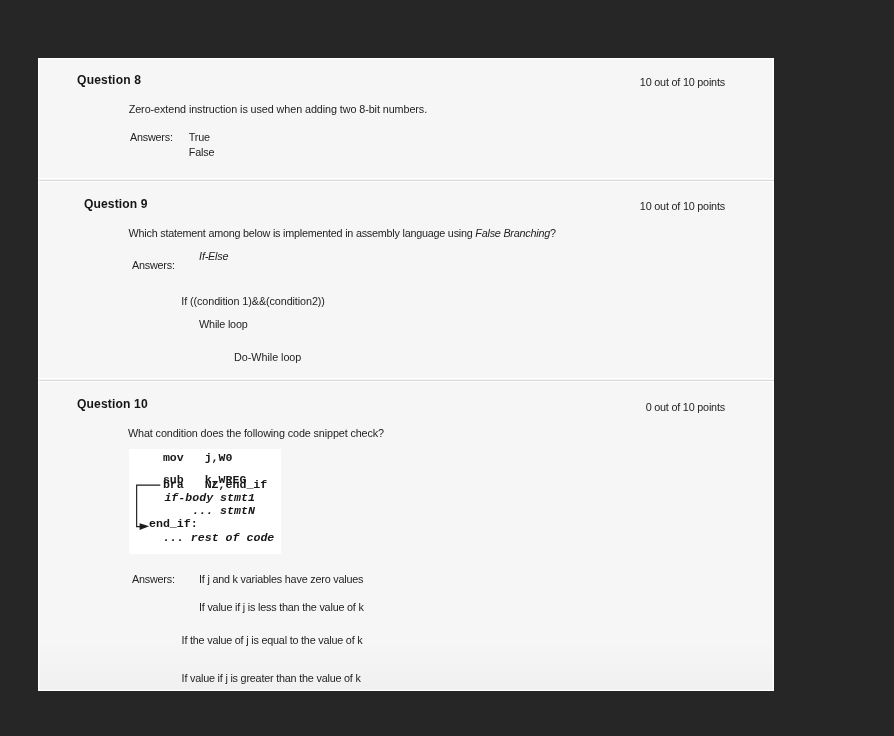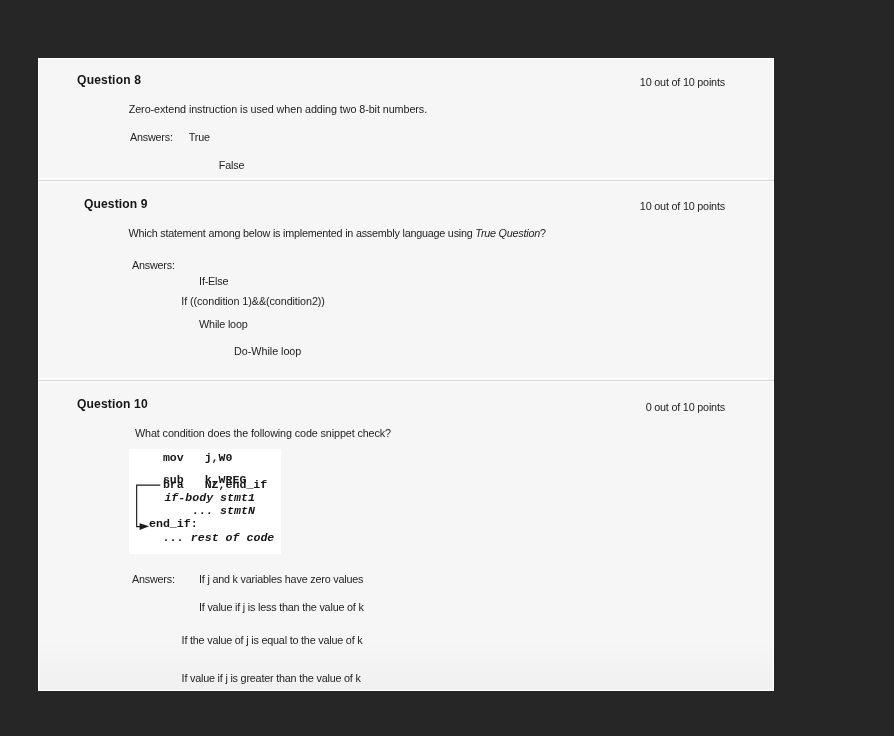--- a/index.html
+++ b/index.html
@@ -47,50 +47,50 @@
 <body>
 
 <div id="panel">
 
   <div>
     <div class="qtitle" style="left:39.1px;top:14.6px;letter-spacing:0.15px;">Question 8</div>
     <div class="qpoints" style="right:49.1px;top:17.8px;">10 out of 10 points</div>
     <div class="qtext" style="left:90.7px;top:44.5px;letter-spacing:-0.085px;">Zero-extend instruction is used when adding two 8-bit numbers.</div>
     <div class="alabel" style="left:91.9px;top:72.7px;">Answers:</div>
     <div class="ans" style="left:150.8px;top:72.7px;">True</div>
-    <div class="ans" style="left:150.8px;top:101px;margin-left:30px;">False</div>
+    <div class="ans" style="left:150.8px;top:88px;">False</div>
   </div>
 
   <div class="divider" style="top:120px;">
     <i class="hl" style="top:0px;"></i>
     <i class="ln" style="top:2px;"></i>
     <i class="hl" style="top:3px;"></i>
   </div>
 
   <div>
     <div class="qtitle" style="left:46px;top:139.0px;letter-spacing:0.1px;">Question 9</div>
     <div class="qpoints" style="right:49.1px;top:142.2px;">10 out of 10 points</div>
-    <div class="qtext" style="left:90.6px;top:169.2px;letter-spacing:-0.225px;"><span>Which statement among below is implemented in assembly language using </span><span class="ital">True Question</span><span>?</span></div>
+    <div class="qtext" style="left:90.6px;top:169.2px;letter-spacing:-0.225px;"><span>Which statement among below is implemented in assembly language using </span><span class="ital">False Branching</span><span>?</span></div>
     <div class="alabel" style="left:93.9px;top:200.9px;">Answers:</div>
-    <div class="ans" style="left:161.1px;top:217px;">If-Else</div>
+    <div class="ans" style="left:161.1px;top:192px;font-style:italic;">If-Else</div>
     <div class="ans" style="left:143.3px;top:237.2px;letter-spacing:-0.09px;">If ((condition 1)&amp;&amp;(condition2))</div>
     <div class="ans" style="left:161.1px;top:260.2px;">While loop</div>
-    <div class="ans" style="left:161.1px;top:287px;letter-spacing:-0.05px;padding-left:35px;">Do-While loop</div>
+    <div class="ans" style="left:161.1px;top:293px;letter-spacing:-0.05px;padding-left:35px;">Do-While loop</div>
   </div>
 
   <div class="divider" style="top:320px;">
     <i class="hl" style="top:0px;"></i>
     <i class="ln" style="top:2px;"></i>
     <i class="hl" style="top:3px;"></i>
   </div>
 
   <div>
     <div class="qtitle" style="left:39.0px;top:339.4px;letter-spacing:0.15px;">Question 10</div>
     <div class="qpoints" style="right:49.1px;top:342.6px;">0 out of 10 points</div>
-    <div class="qtext" style="left:97px;top:369.2px;letter-spacing:-0.12px;">What condition does the following code snippet check?</div>
+    <div class="qtext" style="left:90px;top:369.2px;letter-spacing:-0.12px;">What condition does the following code snippet check?</div>
 
     <div id="codebox">
       <div class="cl" style="top:1.9px;">  mov   j,W0</div>
       <div class="cl" style="top:15.2px;margin-top:8px;">  sub   k,WREG</div>
       <div class="cl" style="top:28.5px;">  bra   NZ,end_if</div>
       <div class="cl it" style="top:41.4px;">  if-body stmt1</div>
       <div class="cl it" style="top:54.4px;">      ... stmtN</div>
       <div class="cl" style="top:67.5px;">end_if:</div>
       <div class="cl it" style="top:81.4px;left:20.3px;">  ... rest of code</div>
       <svg class="arrow" style="color:var(--arrow)" width="153" height="105" viewBox="0 0 153 105">

